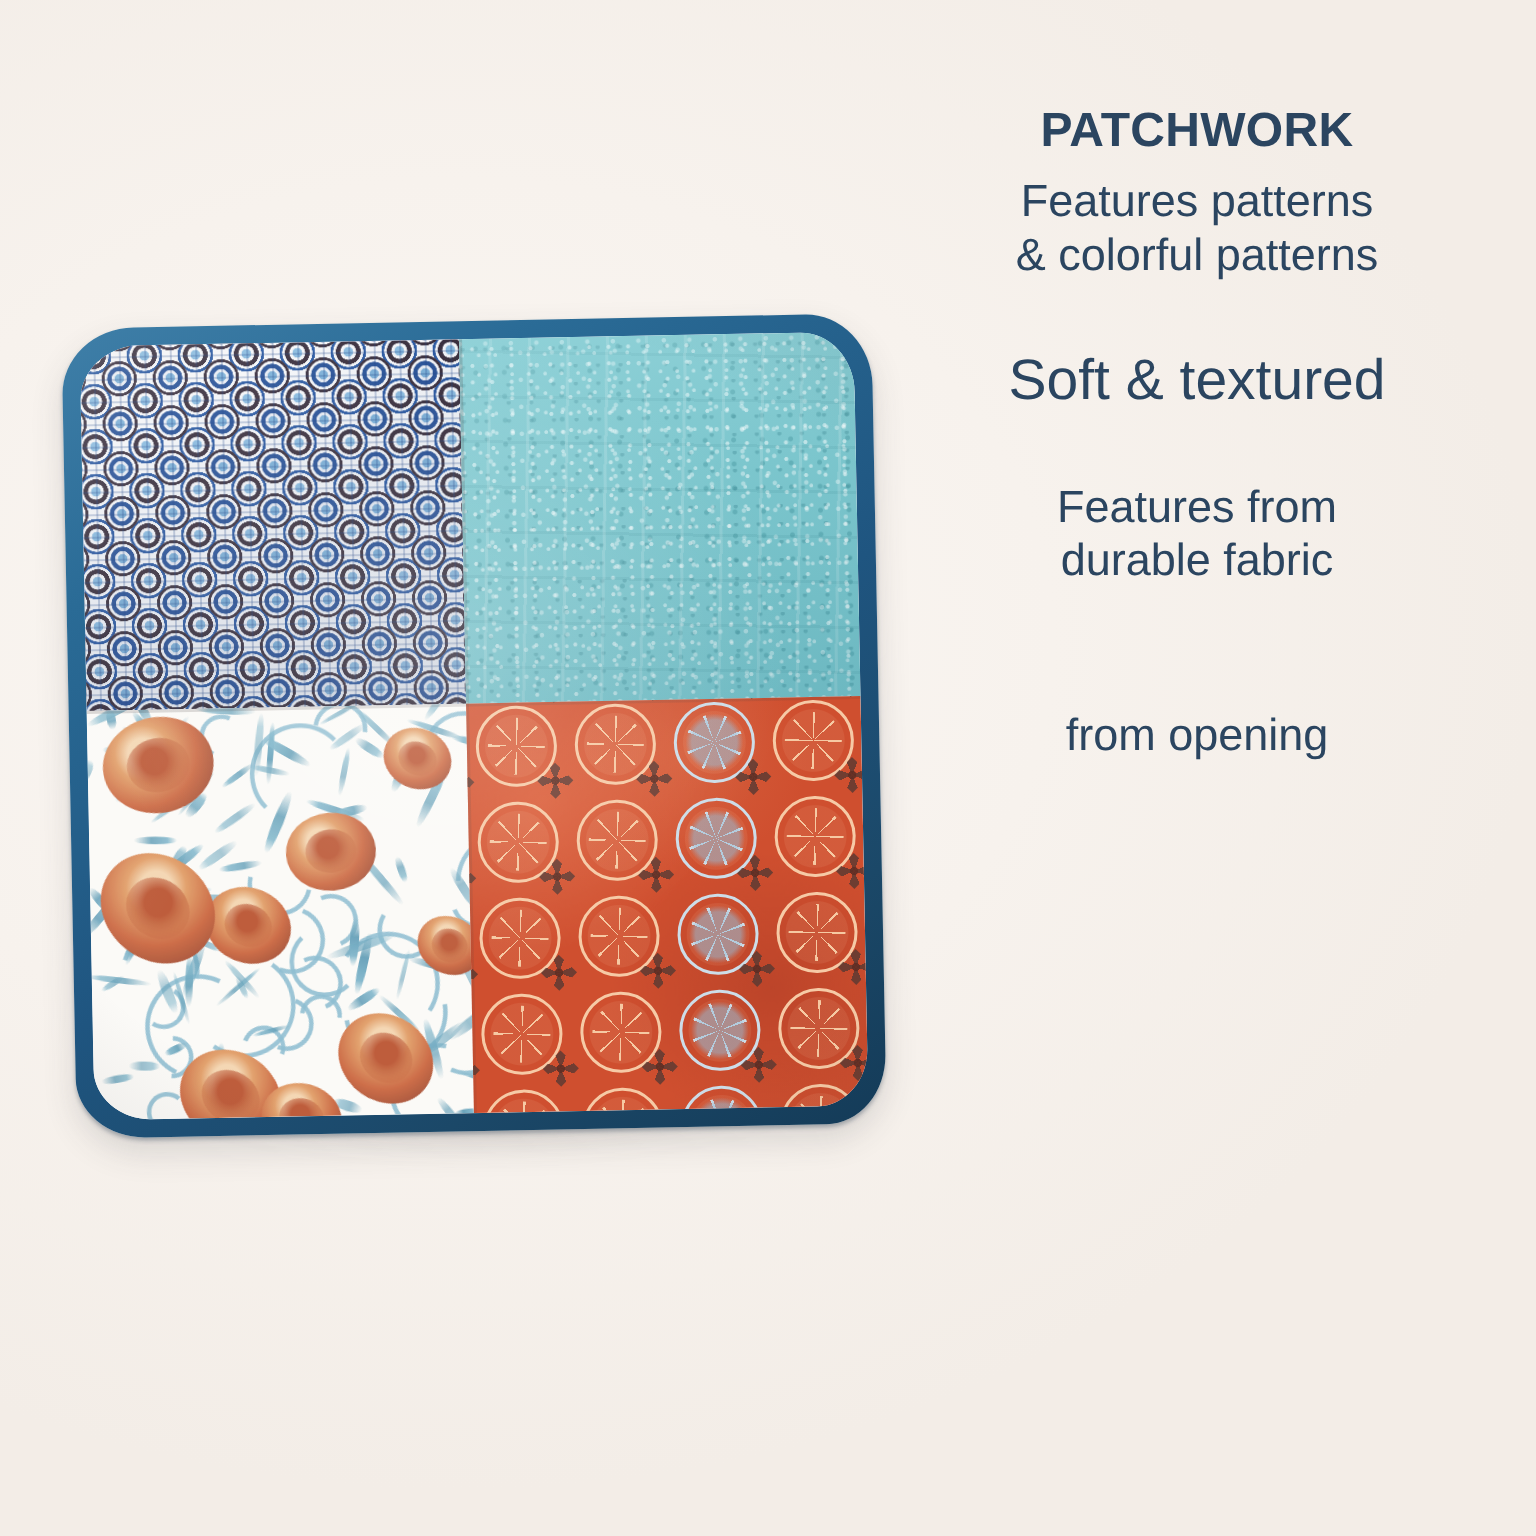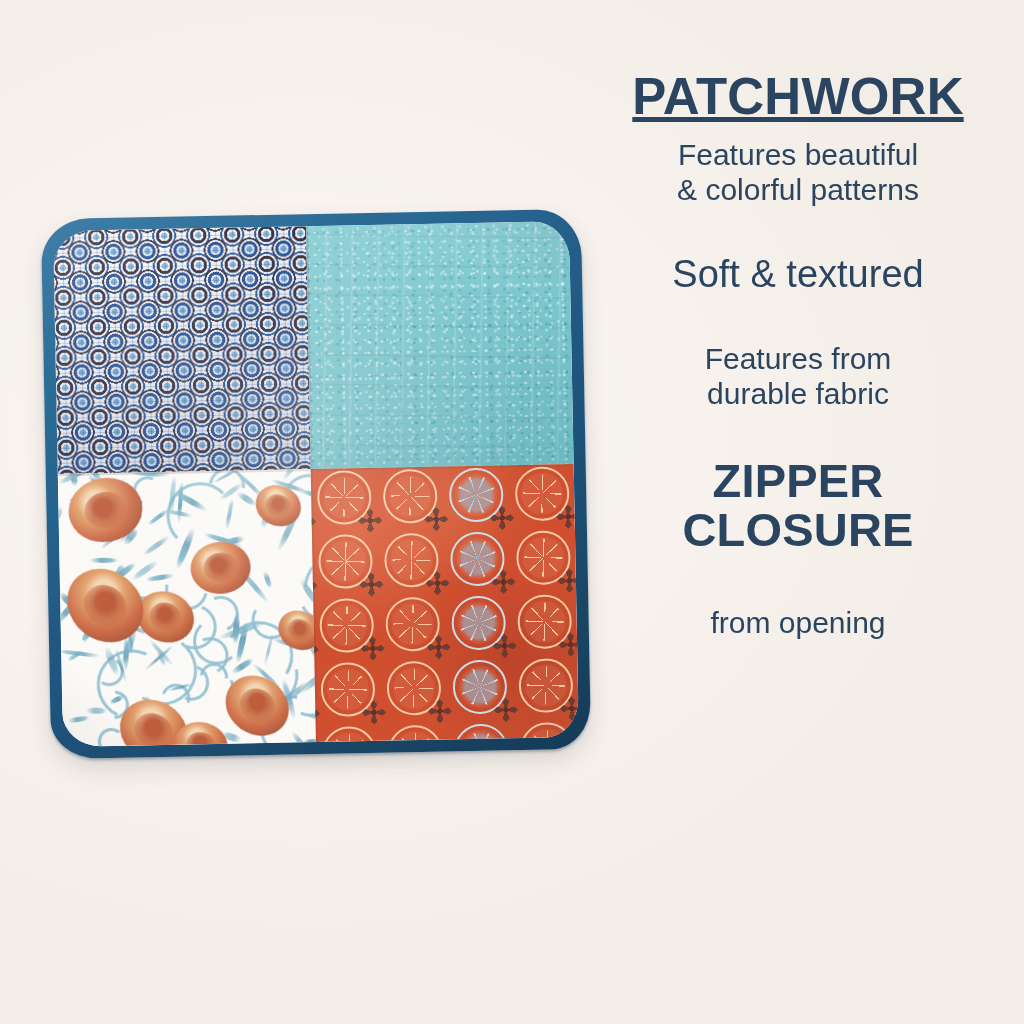--- a/index.html
+++ b/index.html
@@ -287,21 +287,21 @@
     letter-spacing:.2px;
     line-height:1.04;
     text-transform:uppercase;
   }
   .f-sub {
     color:#2b4560;
     font-weight:400;
     line-height:1.18;
   }
 
-  .feature-0 .f-title { font-size:51px;text-decoration:underline; }
+  .feature-0 .f-title { font-size:32px; }
   .feature-0 .f-sub   { font-size:30px; margin-top:14px; }
 
   .feature-1 { margin-top:44px; }
   .feature-1 .f-title { font-size:42px; }
   .feature-1 .f-sub   { font-size:38px; margin-top:12px; }
 
   .feature-2 { margin-top:44px; }
   .feature-2 .f-title { font-size:44px; }
   .feature-2 .f-sub   { font-size:30px; margin-top:12px; }
 
@@ -570,43 +570,39 @@
     </div>
   </div>
 
   <div id="features">
 
     <div class="feature feature-0">
       <div class="f-title">
         <span>PATCHWORK</span><br>
       </div>
       <div class="f-sub">
-        <span>Features beautiful</span><br>
+        <span>Features patterns</span><br>
         <span>&amp; colorful patterns</span>
       </div>
     </div>
 
     <div class="feature feature-1">
       <div class="f-sub">
         <span>Soft &amp; textured</span>
       </div>
     </div>
 
     <div class="feature feature-2">
       <div class="f-sub">
         <span>Features from</span><br>
         <span>durable fabric</span>
       </div>
     </div>
 
     <div class="feature feature-3">
-      <div class="f-title">
-        <span>ZIPPER</span><br>
-        <span>CLOSURE</span>
-      </div>
       <div class="f-sub">
         <br>
         <span>from opening</span>
       </div>
     </div>
 
   </div>
 </div>
 
 </body></html>

